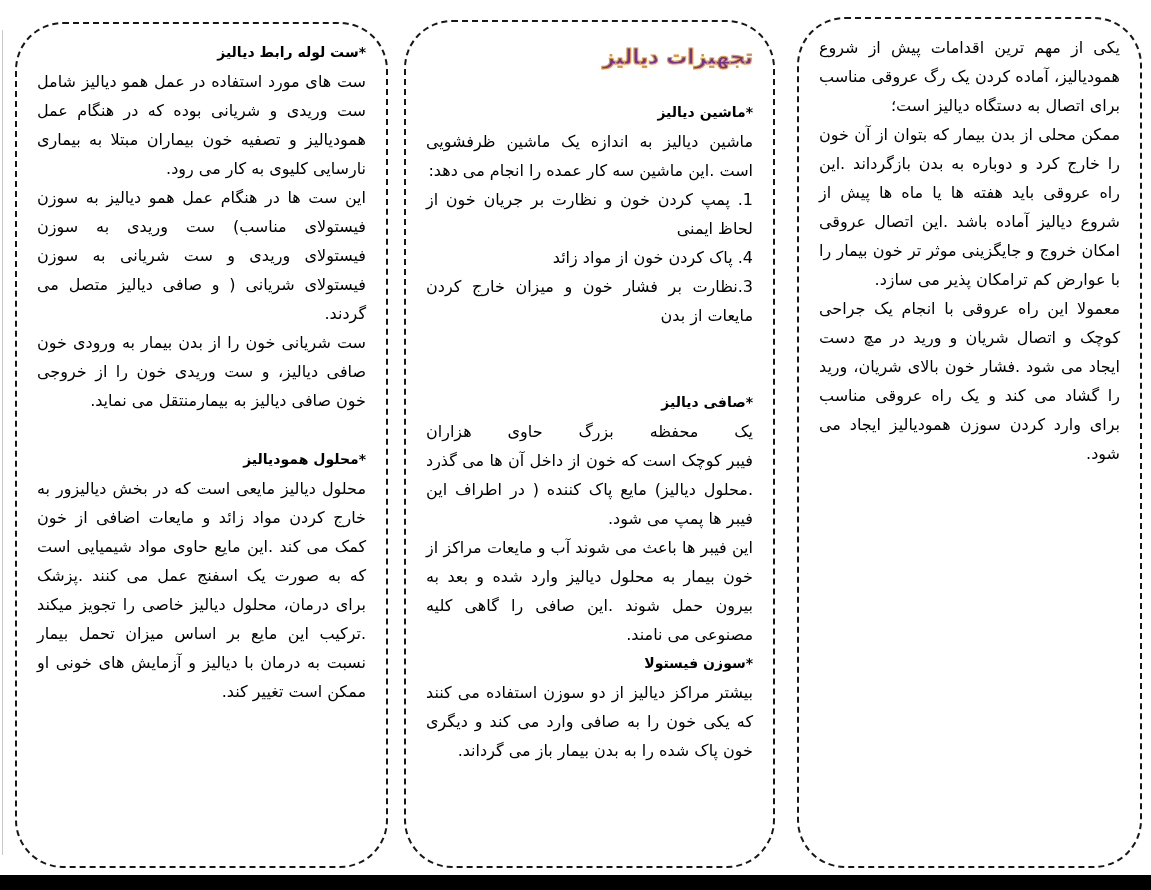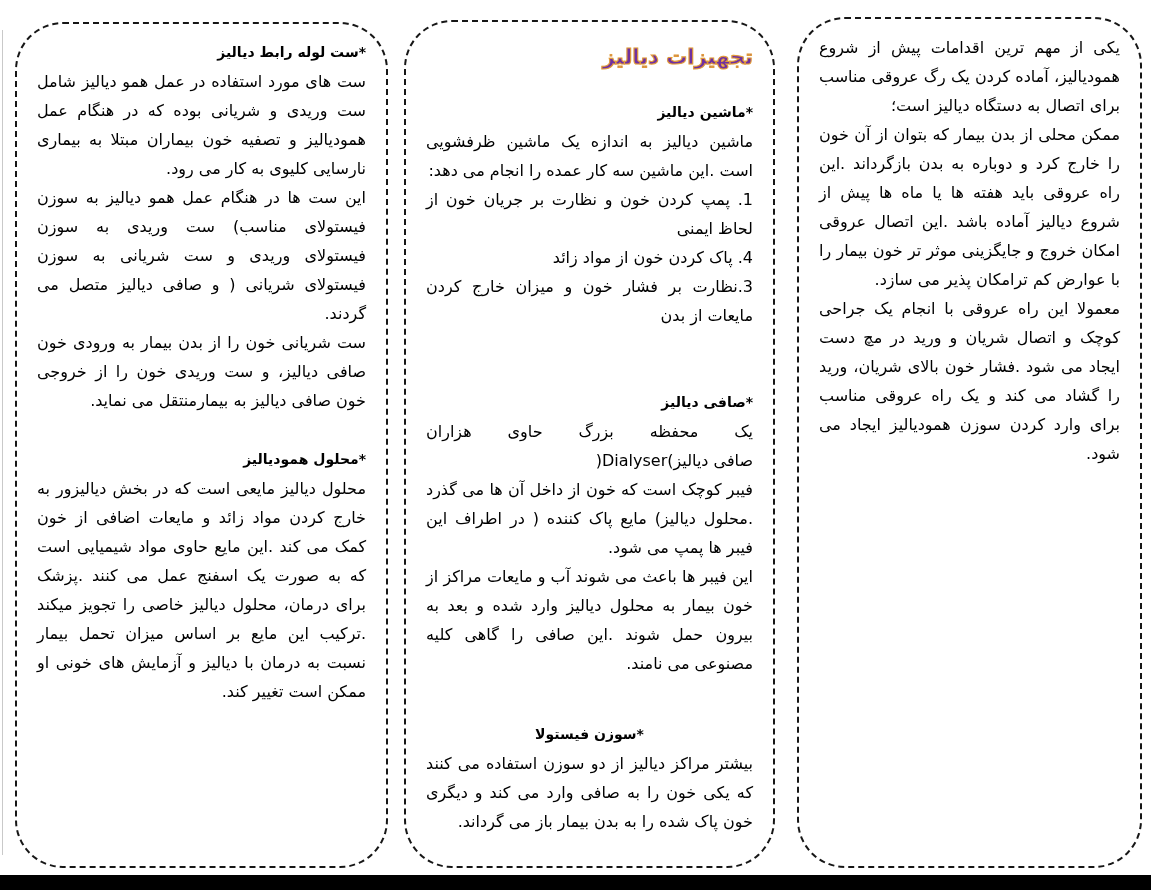--- a/index.html
+++ b/index.html
@@ -42,21 +42,21 @@
 
   .sec-heading{
     font-size:14px;
     font-weight:bold;
     line-height:29px;
     text-align:right;
     color:#000;
   }
   .gap1{margin-top:30px;}
   .gap2{margin-top:58px;}
-  .gap3{margin-top:42px;text-align:center;}
+  .gap3{}
 
   .para{
     font-size:16px;
     line-height:29px;
     text-align:justify;
     text-justify:inter-word;
     color:#000;
   }
   .para.stretch{text-align-last:justify;}
   .para.rightline{text-align:right;}
@@ -99,21 +99,20 @@
       <div class="sec-heading">*ماشین دیالیز</div>
       <div class="para">ماشین دیالیز به اندازه یک ماشین ظرفشویی است .این ماشین سه کار عمده را انجام می دهد:</div>
       <div class="para">1. پمپ کردن خون و نظارت بر جریان خون از لحاظ ایمنی</div>
       <div class="para">4. پاک کردن خون از مواد زائد</div>
       <div class="para">3.نظارت بر فشار خون و میزان خارج کردن مایعات از بدن</div>
     </div>
 
     <div>
       <div class="sec-heading gap2">*صافی دیالیز</div>
       <div class="para stretch">یک محفظه بزرگ حاوی هزاران</div>
-      <div class="para rightline">صافی دیالیز)Dialyser(</div>
       <div class="para">فیبر کوچک است که خون از داخل آن ها می گذرد .محلول دیالیز) مایع پاک کننده ( در اطراف این فیبر ها پمپ می شود.</div>
       <div class="para">این فیبر ها باعث می شوند آب و مایعات مراکز از خون بیمار به محلول دیالیز وارد شده و بعد به بیرون حمل شوند .این صافی را گاهی کلیه مصنوعی می نامند.</div>
     </div>
 
     <div>
       <div class="sec-heading gap3">*سوزن فیستولا</div>
       <div class="para">بیشتر مراکز دیالیز از دو سوزن استفاده می کنند که یکی خون را به صافی وارد می کند و دیگری خون پاک شده را به بدن بیمار باز می گرداند.</div>
     </div>
   </div>
 

